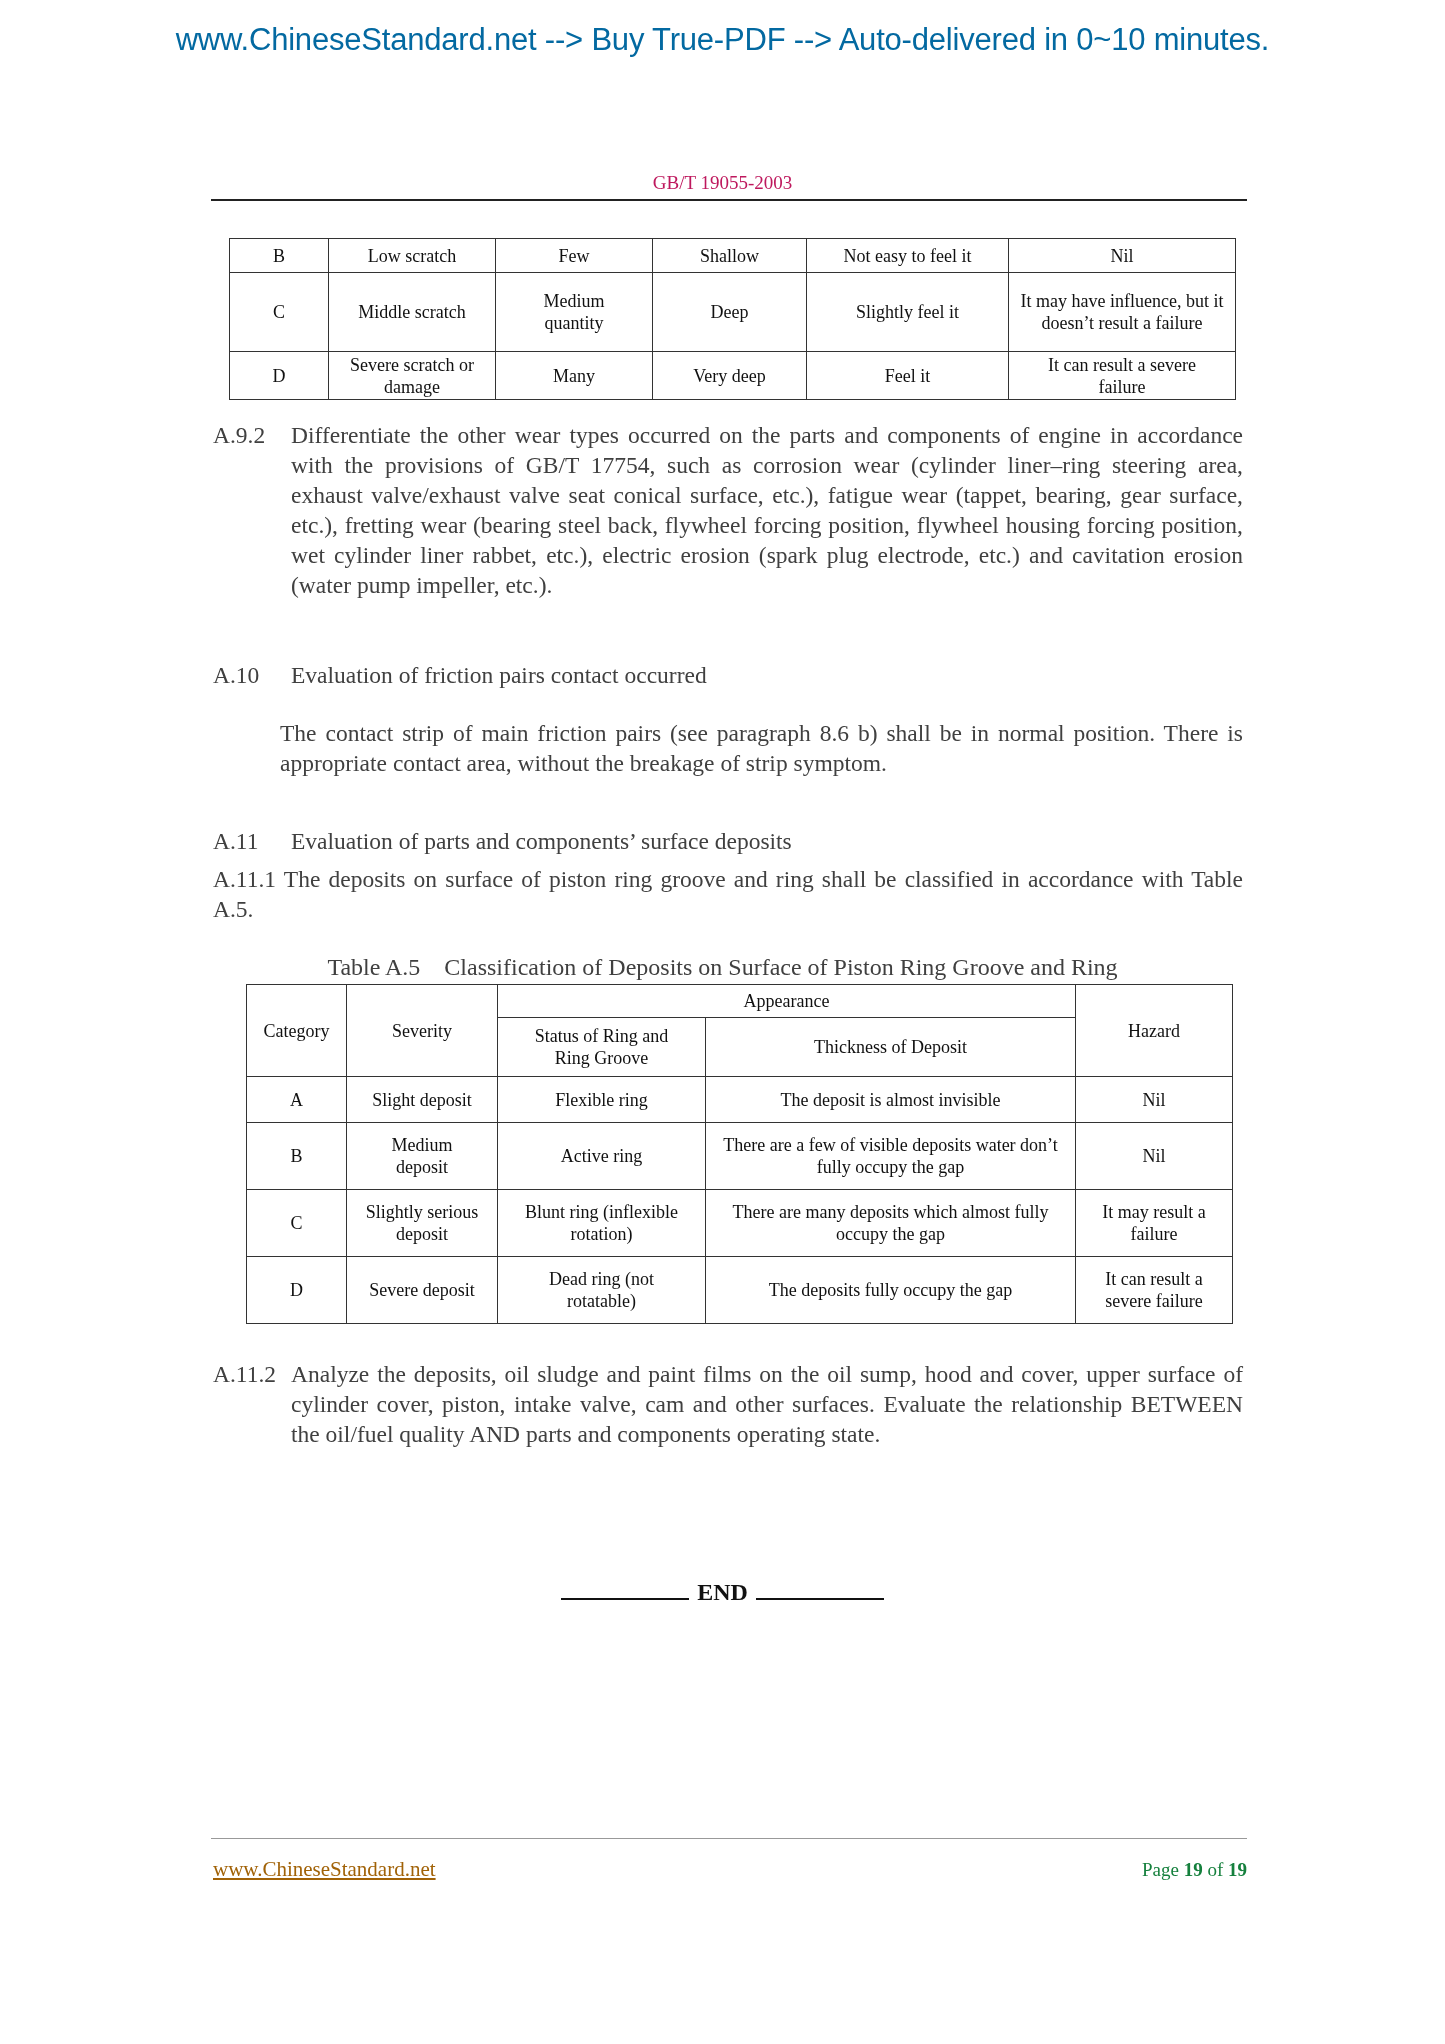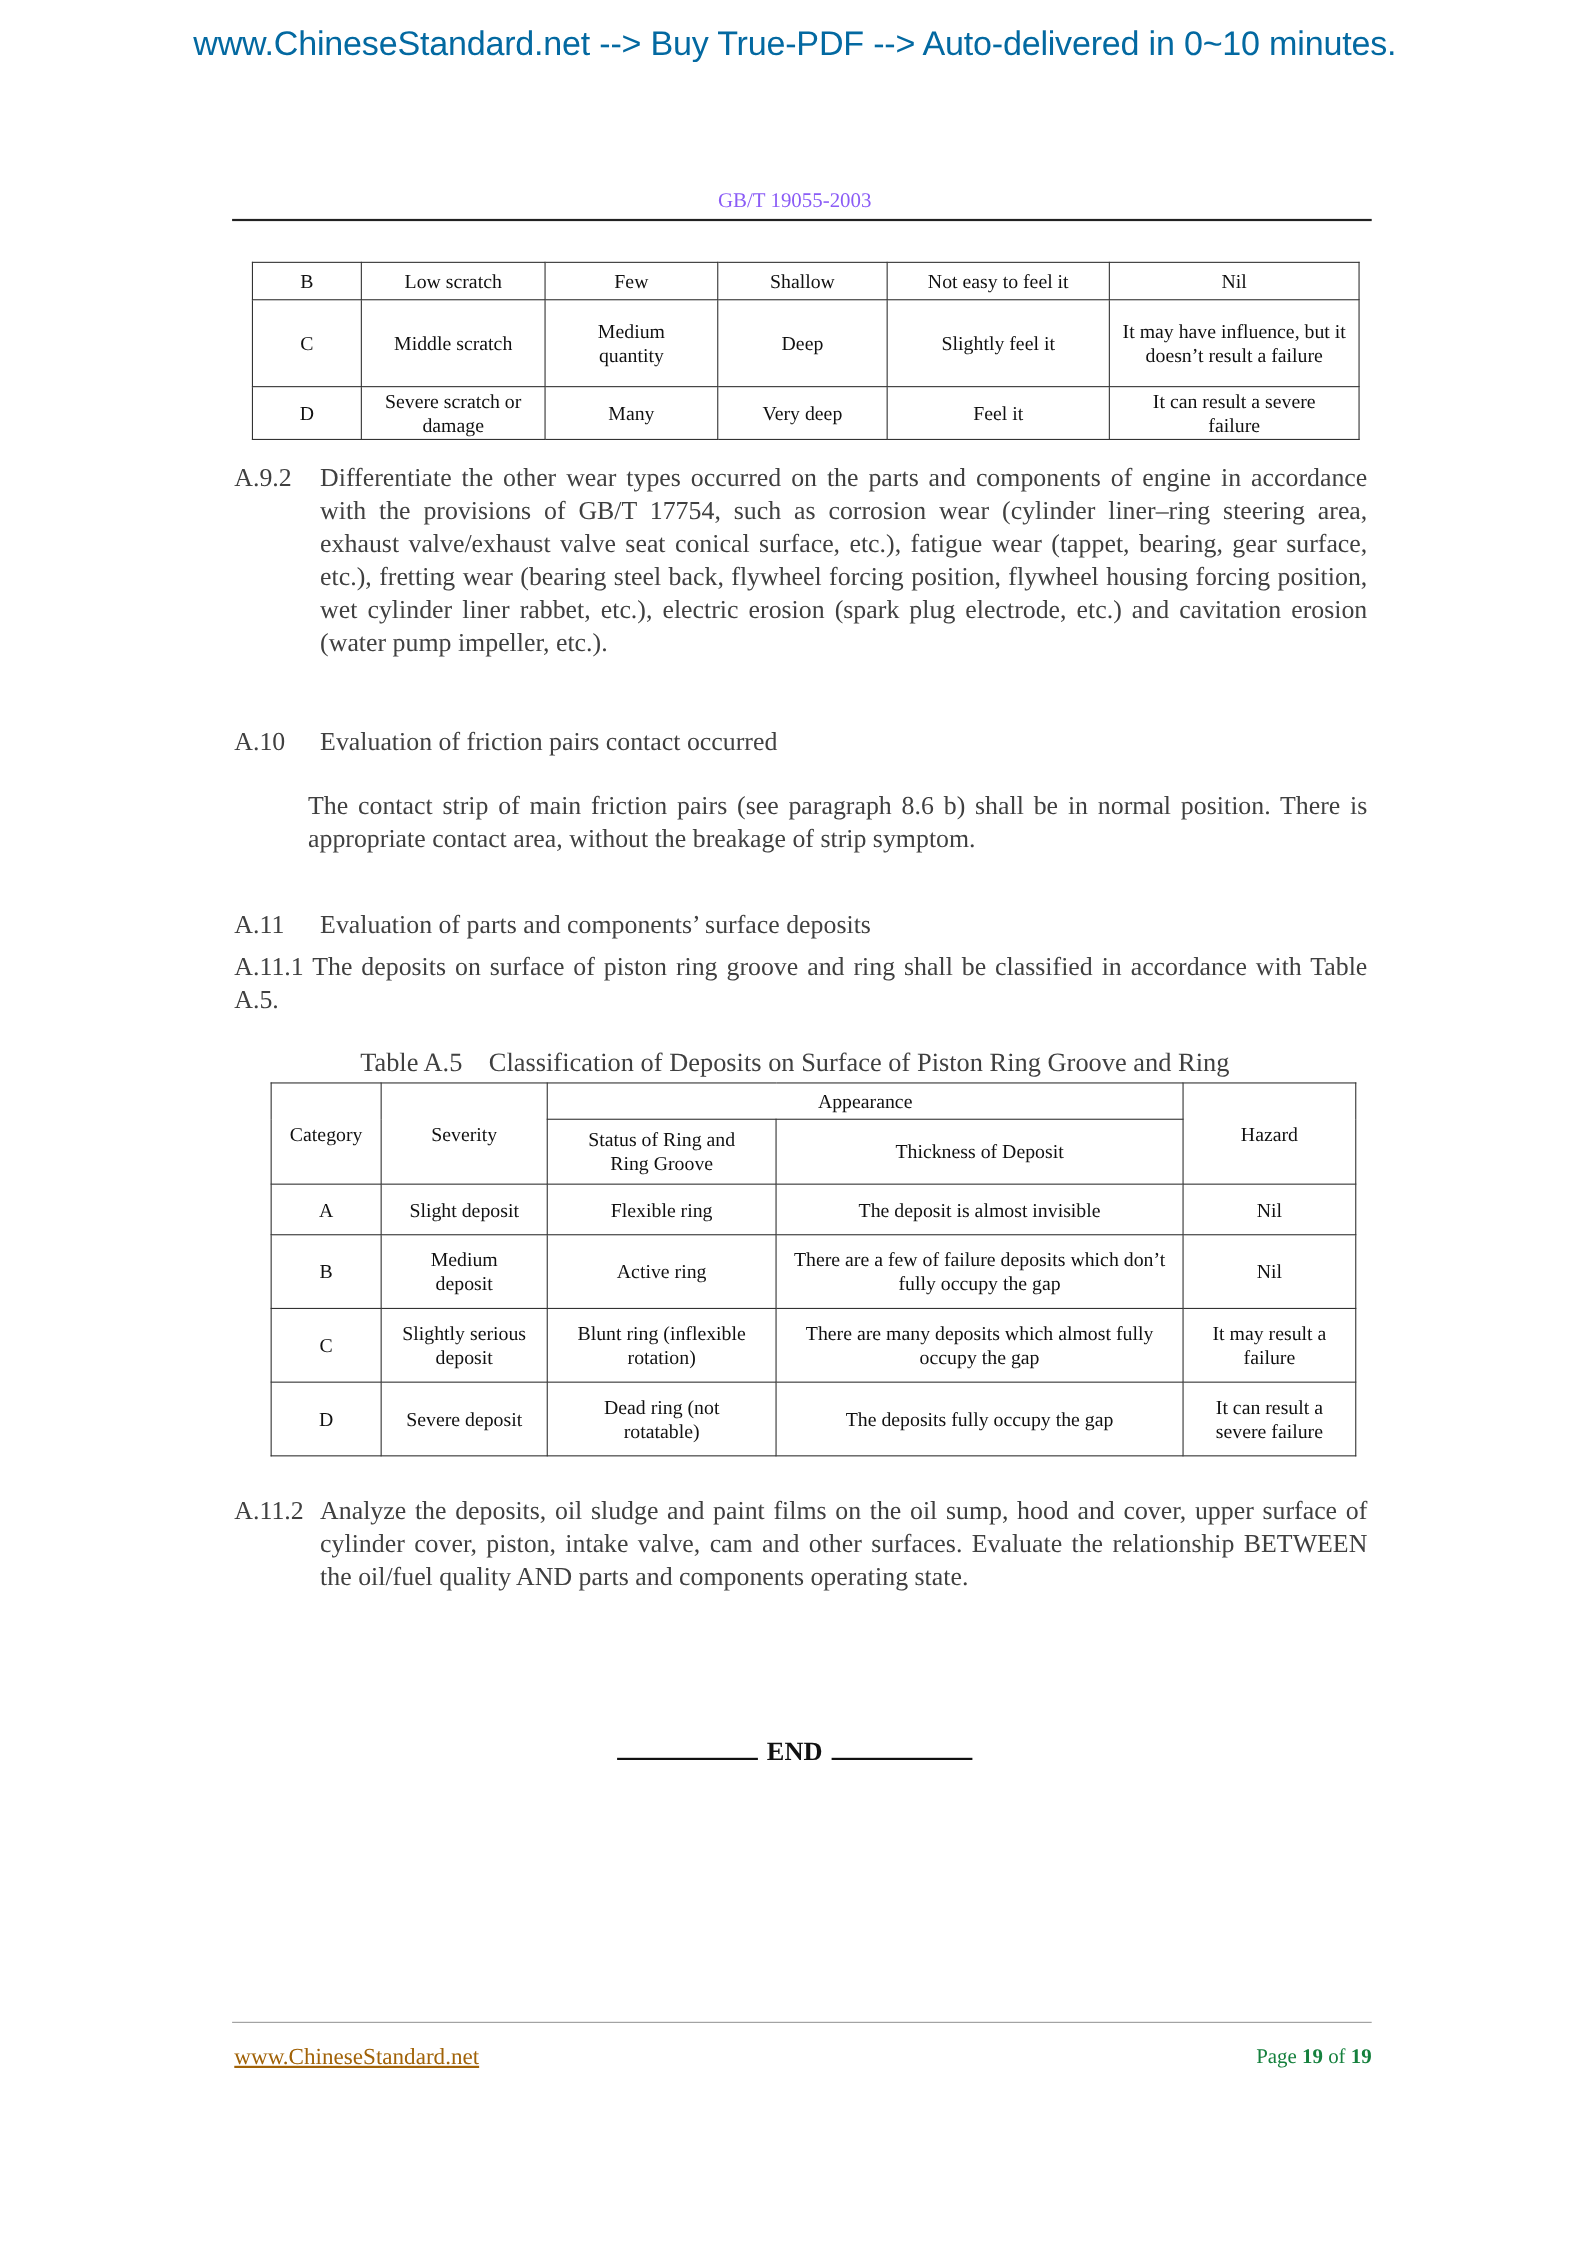--- a/index.html
+++ b/index.html
@@ -1,20 +1,20 @@
 <!DOCTYPE html>
 <html><head>
 <meta charset="utf-8">
 <style>
   html, body { margin: 0; padding: 0; background: #ffffff; }
   body { width: 1445px; height: 2044px; position: relative; overflow: hidden; color: #111; }
   .banner { position: absolute; top: 22px; left: 0; width: 1445px; text-align: center;
     font-family: "Liberation Sans", sans-serif; font-size: 31px; color: #0369a1; letter-spacing: -0.2px; }
   .doc-header { position: absolute; top: 172px; left: 0; width: 1445px; text-align: center;
-    font-family: "Liberation Serif", serif; font-size: 19px; color: #8b5cf6; }
+    font-family: "Liberation Serif", serif; font-size: 19px; color: #be185d; }
   .header-rule { position: absolute; top: 199px; left: 211px; width: 1036px; height: 2px; background: #222; }
   table.grid { position: absolute; border-collapse: collapse; font-family: "Liberation Serif", serif;
     font-size: 18px; color: #111; table-layout: fixed; }
   table.grid td { border: 1.5px solid #333; text-align: center; vertical-align: middle; padding: 0 4px; line-height: 22px; }
   .para { position: absolute; font-family: "Liberation Serif", serif; font-size: 23.5px; line-height: 30px;
     color: #404040; text-align: justify; }
   .hang { position: absolute; }
   .end-line { position: absolute; top: 1578px; left: 0; width: 1445px; text-align: center;
     font-family: "Liberation Serif", serif; font-size: 24px; font-weight: bold; }
   .end-line .blank { display: inline-block; width: 128px; border-bottom: 2px solid #111; height: 20px; vertical-align: baseline; margin: 0 8px; }
@@ -113,21 +113,21 @@
     <td>A</td>
     <td>Slight deposit</td>
     <td>Flexible ring</td>
     <td>The deposit is almost invisible</td>
     <td>Nil</td>
   </tr>
   <tr style="height:67px">
     <td>B</td>
     <td style="padding:0 20px">Medium deposit</td>
     <td>Active ring</td>
-    <td style="padding:0 14px">There are a few of failure deposits which don’t fully occupy the gap</td>
+    <td style="padding:0 14px">There are a few of visible deposits water don’t fully occupy the gap</td>
     <td>Nil</td>
   </tr>
   <tr style="height:67px">
     <td>C</td>
     <td>Slightly serious deposit</td>
     <td>Blunt ring (inflexible rotation)</td>
     <td style="padding:0 20px">There are many deposits which almost fully occupy the gap</td>
     <td>It may result a failure</td>
   </tr>
   <tr style="height:67px">

